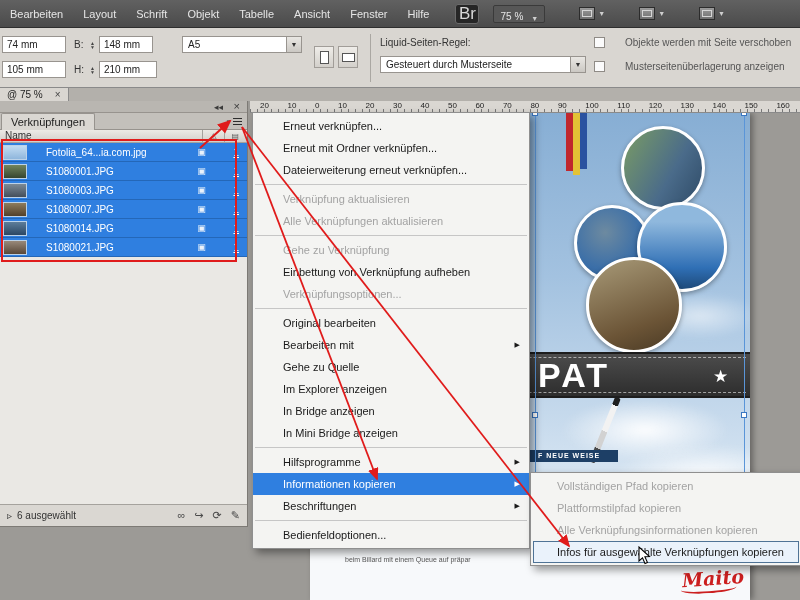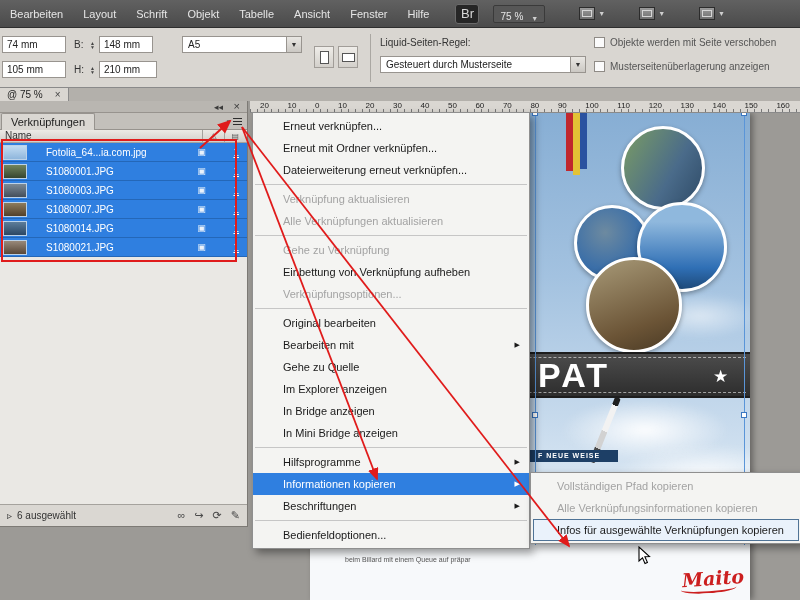--- a/index.html
+++ b/index.html
@@ -3,38 +3,38 @@
 <meta charset="utf-8">
 <style>
   *{margin:0;padding:0;box-sizing:border-box}
   html,body{width:800px;height:600px;overflow:hidden}
   body{font-family:"Liberation Sans","DejaVu Sans",sans-serif;font-size:11px;background:#9c9a96}
   #app{position:relative;width:800px;height:600px;overflow:hidden}
 
   
   .menubar{position:absolute;top:0;left:0;width:800px;height:28px;background:linear-gradient(#616161,#4b4b4b);color:#e6e6e6;display:flex;align-items:center;z-index:20;border-bottom:1px solid #2e2e2e}
   .mb-item{padding:0 10px;height:28px;line-height:28px;cursor:default}
-  .br-btn{width:24px;height:20px;background:#262626;border:1px solid #6a6a6a;border-radius:3px;color:#d8d8d8;font-size:13px;display:flex;align-items:center;justify-content:center;margin-left:16px}
+  .br-btn{width:24px;height:20px;background:#262626;border:1px solid #6a6a6a;border-radius:3px;color:#d8d8d8;font-size:17px;display:flex;align-items:center;justify-content:center;margin-left:16px}
   .zoom-box{margin-left:14px;background:#575757;border:1px solid #3a3a3a;border-radius:2px;height:18px;display:flex;align-items:flex-end;padding:0 6px;gap:8px;font-size:10px}
   .caret{font-size:7px;color:#cfcfcf}
   .tool-group{display:flex;align-items:center;gap:3px;margin-left:34px}
   .ticon{width:16px;height:13px;border:1px solid #2c2c2c;background:linear-gradient(#9a9a9a,#6f6f6f);position:relative}
   .ticon::after{content:"";position:absolute;inset:2px;border:1px solid #d5d5d5}
 
   
   .controlbar{position:absolute;top:28px;left:0;width:800px;height:60px;background:#d9d6d1;border-bottom:1px solid #8a8a8a;z-index:20;color:#333}
   .field{position:absolute;background:#fff;border:1px solid #98948f;height:17px;font-size:10px;line-height:15px;padding:0 4px;color:#222}
   .flabel{position:absolute;font-size:10px;color:#333}
   .spin{position:absolute;width:9px;height:17px;display:flex;flex-direction:column;align-items:center;justify-content:center;font-size:5px;color:#444;line-height:4px}
   .dropdown{position:absolute;background:#fff;border:1px solid #98948f;height:17px;font-size:10px;line-height:15px;padding:0 18px 0 5px;color:#222;white-space:nowrap}
   .dropdown .dd-arrow{position:absolute;right:0;top:0;width:15px;height:15px;background:linear-gradient(#e9e7e3,#cbc8c3);border-left:1px solid #98948f;text-align:center;font-size:7px;line-height:15px;color:#333}
   .pagebtn{position:absolute;width:20px;height:22px;border:1px solid #a19d98;background:linear-gradient(#efede9,#d3d0cb);display:flex;align-items:center;justify-content:center}
   .pagebtn span{display:block;border:1px solid #555;background:#fff}
   .vsep{position:absolute;top:6px;width:1px;height:48px;background:#aaa7a2}
-  .cb{position:absolute;display:flex;align-items:center;gap:5px;font-size:10px;color:#555}
+  .cb{position:absolute;display:flex;align-items:center;gap:20px;font-size:10px;color:#555}
   .cb .box{width:11px;height:11px;background:#fbfbfb;border:1px solid #8f8b86}
 
   
   .tabstrip{position:absolute;top:88px;left:0;width:800px;height:13px;background:#b3b0ab;z-index:18}
   .doctab{position:absolute;left:0;top:0;height:13px;background:#d9d6d1;border-right:1px solid #8a8a8a;display:flex;align-items:center;font-size:10px;padding:0 7px;gap:12px;color:#222}
   .doctab .x{font-size:10px;color:#444}
 
   
   .ruler{position:absolute;left:250px;top:101px;width:550px;height:12px;background:#dad7d2;border-bottom:1px solid #8a8a8a;display:flex;justify-content:space-between;padding:0 10px;font-size:8px;color:#222;z-index:5;background-image:repeating-linear-gradient(90deg,#777 0,#777 1px,transparent 1px,transparent 7px);background-size:100% 3px;background-position:0 100%;background-repeat:no-repeat}
   .ruler span{line-height:9px}
@@ -331,20 +331,21 @@
     <div class="msep"></div>
     <div class="mi has-sub">Hilfsprogramme</div>
     <div class="mi has-sub hl">Informationen kopieren</div>
     <div class="mi has-sub">Beschriftungen</div>
     <div class="msep"></div>
     <div class="mi">Bedienfeldoptionen...</div>
   </div>
 
   <div class="submenu">
     <div class="mi dis">Vollständigen Pfad kopieren</div>
+    <div class="mi dis">Plattformstilpfad kopieren</div>
     <div class="mi dis">Alle Verknüpfungsinformationen kopieren</div>
     <div class="mi focus">Infos für ausgewählte Verknüpfungen kopieren</div>
   </div>
 
   <svg class="anno" viewBox="0 0 800 600">
     <defs>
       <marker id="ah" markerWidth="9" markerHeight="8" refX="6" refY="3" orient="auto">
         <path d="M0,0 L7,3 L0,6 Z" fill="#e01b1b"></path>
       </marker>
     </defs>

